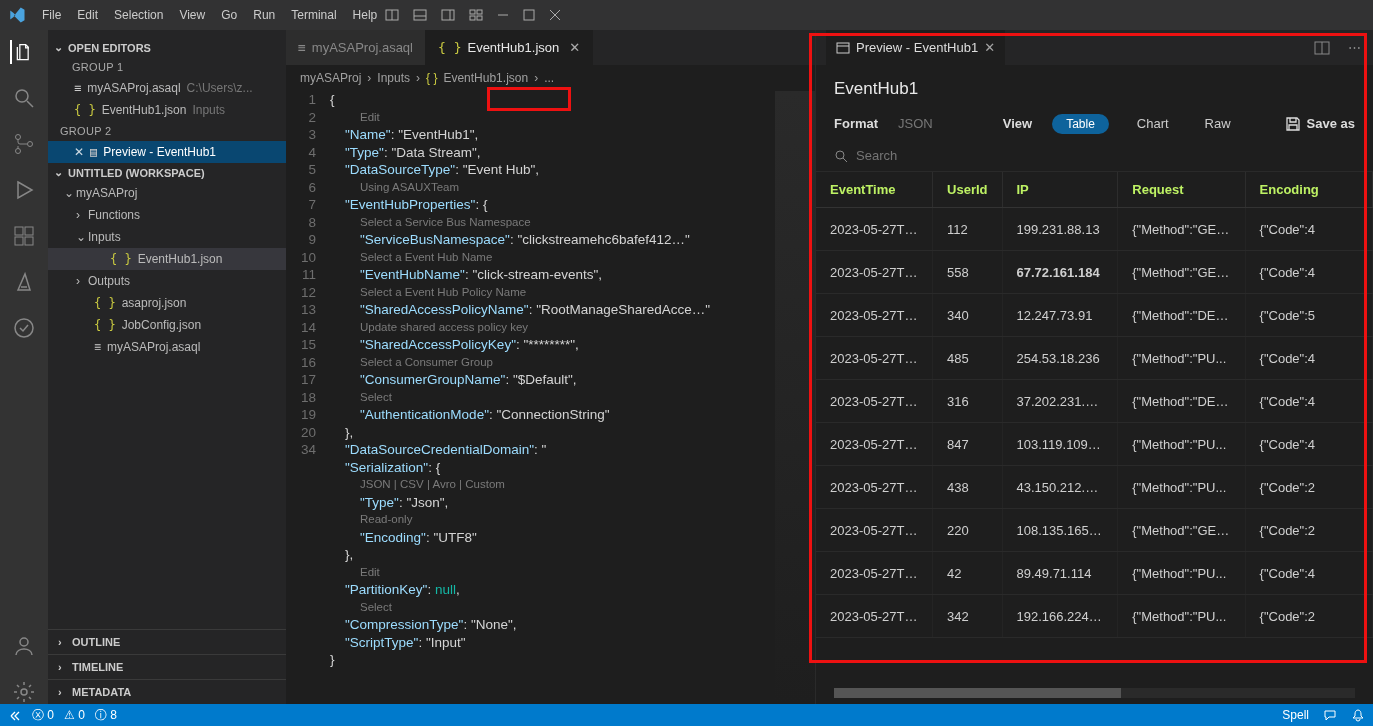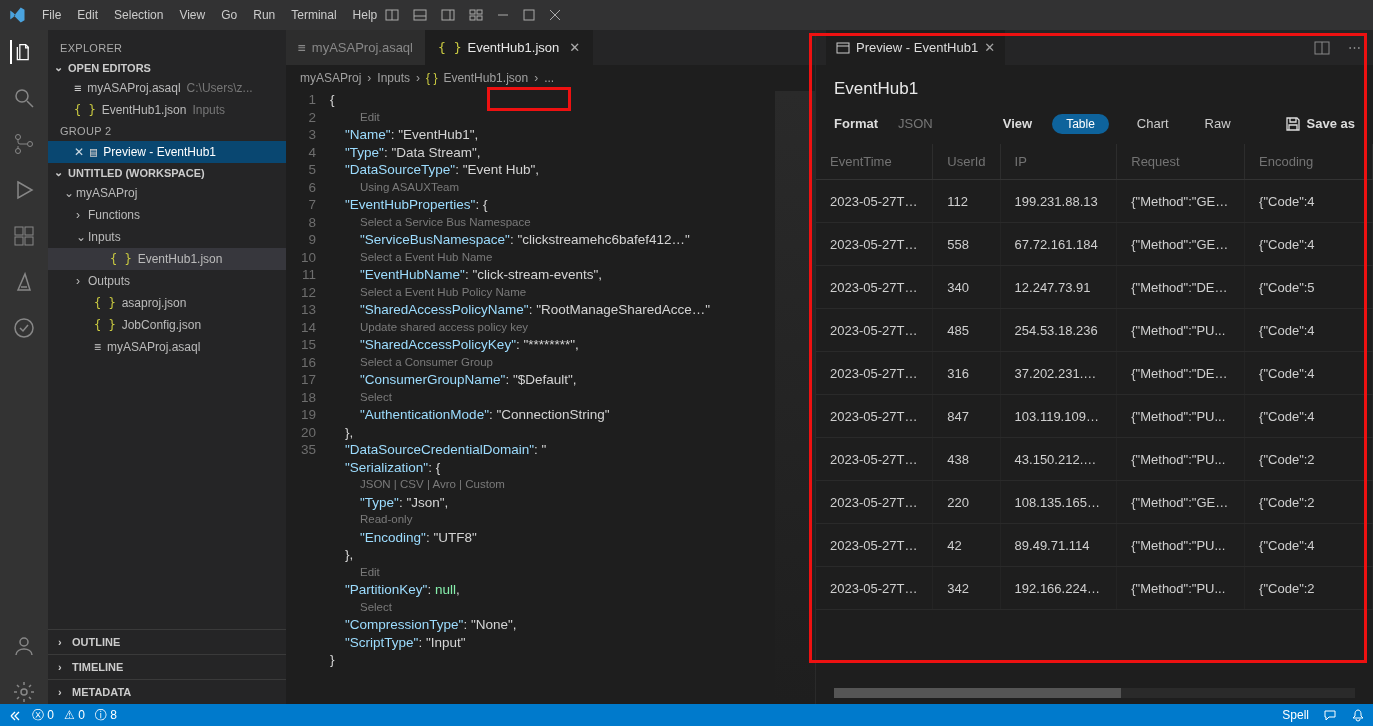--- a/index.html
+++ b/index.html
@@ -43,41 +43,41 @@
 .tab.active { background: #1e1e1e; color: #e8e8e8; }
 .tab .close { opacity:.7; margin-left:4px;}
 .breadcrumb { padding: 6px 14px; font-size: 12px; color: #a0a0a0; display:flex; align-items:center; gap:6px;}
 .inline-actions{padding:2px 30px 6px 52px;font-size:12px;color:#888;}
 .inline-actions .hl{color:#aaa;}
 .code { font-family: Consolas, monospace; font-size: 13.5px; line-height: 17.5px; display: flex; flex:1; overflow:hidden;}
 .gutter { width: 44px; text-align: right; color: #6e6e6e; padding-right: 14px; }
 .lines { flex: 1; white-space: pre; color: #d4d4d4; overflow:hidden;}
 .tok-key { color: #9cdcfe; }
 .tok-pun { color: #d4d4d4; }
-.tok-kw { color: #86efac; }
+.tok-kw { color: #14b8a6; }
 .hint { color: #7a7a7a; font-style: normal; font-size: 11.5px; padding-left: 0;}
 .minimap{width:40px;background:linear-gradient(#2a2a2a,#1e1e1e);}
 
 
 .preview { flex: 1; display: flex; flex-direction: column; position:relative;}
 .preview .ptabs{height:35px;background:#252526;display:flex;align-items:center;padding:0 10px;}
 .preview .ptab{display:flex;align-items:center;gap:6px;padding:0 10px;height:100%;color:#ddd;font-size:13px;background:#1e1e1e;}
 .preview .ptab .close{opacity:.7;}
 .preview .pactions{margin-left:auto;display:flex;gap:18px;align-items:center;opacity:.75;}
 .preview .title{padding:14px 18px 10px;font-size:17px;color:#e8e8e8;}
 .preview .toolbar{display:flex;align-items:center;padding:4px 18px 10px;gap:20px;font-size:13px;color:#ddd;}
 .preview .toolbar .lbl{font-weight:600;}
 .preview .toolbar .muted{color:#777;}
 .preview .pill{background:#0e639c;color:#fff;border-radius:12px;padding:3px 14px;font-size:12px;}
 .preview .vopt{color:#ccc;padding:3px 8px;}
 .preview .save{margin-left:auto;display:flex;align-items:center;gap:6px;color:#ddd;font-weight:600;}
 .preview .search{display:flex;align-items:center;padding:4px 18px 8px;gap:8px;border-bottom:1px solid #2a2a2a;}
 .preview .search input{background:transparent;border:none;color:#ccc;flex:1;outline:none;font-size:13px;}
 .preview table{width:100%;border-collapse:collapse;font-size:13px;}
-.preview th{padding:10px 14px;text-align:left;color:#737373;font-weight:400;border-bottom:1px solid #333;border-right:1px solid #2d2d2d;}
+.preview th{padding:10px 14px;text-align:left;color:#bef264;font-weight:700;border-bottom:1px solid #333;border-right:1px solid #2d2d2d;}
 .preview td{padding:12px 14px;color:#cfcfcf;border-bottom:1px solid #2a2a2a;border-right:1px solid #242424;white-space:nowrap;overflow:hidden;text-overflow:ellipsis;max-width:0;}
 .preview tbody tr{height:43px;}
 .preview .tbl-wrap{flex:1;overflow:auto;}
 .preview .hscroll{height:10px;background:#2a2a2a;margin:0 18px 6px;position:relative;}
 .preview .hscroll .thumb{position:absolute;left:0;width:55%;top:0;bottom:0;background:#555;}
 .red-box{position:absolute;border:3px solid #e11;pointer-events:none;}
 
 
 .status { position: absolute; left: 0; right: 0; bottom: 0; height: 22px; background: #007acc; color: #fff; display: flex; align-items: center; font-size: 12px; padding: 0 8px; gap: 10px;}
 .status .right{margin-left:auto;display:flex;gap:14px;align-items:center;}
@@ -168,25 +168,25 @@
       <circle cx="12" cy="8" r="4" fill="none" stroke="#ccc" stroke-width="1.5"></circle>
       <path d="M4 21c0-4 4-6 8-6s8 2 8 6" fill="none" stroke="#ccc" stroke-width="1.5"></path>
     </svg>
   <svg class="icon" viewBox="0 0 24 24">
       <circle cx="12" cy="12" r="3" fill="none" stroke="#ccc" stroke-width="1.5"></circle>
       <path d="M12 2v3M12 19v3M2 12h3M19 12h3M5 5l2 2M17 17l2 2M19 5l-2 2M7 17l-2 2" stroke="#ccc" stroke-width="1.5"></path>
     </svg>
 </div>
 
 <div class="sidebar">
-  <div class="hdr">EXPLORER</div>
   <div class="sect">
       <span class="chev">⌄</span>
       <span>OPEN EDITORS</span>
     </div>
+  <div class="hdr" style="padding-left:24px;">GROUP 1</div>
   <div id="openitems1">
       <div class="item">
         <span style="color:#ccc;margin-right:6px;font-family:monospace">≡</span>
         <span>myASAProj.asaql</span>
         <span class="muted">C:\Users\z...</span>
       </div>
       <div class="item">
         <span style="color:#cbcb41;margin-right:6px;font-family:monospace">{ }</span>
         <span>EventHub1.json</span>
         <span class="muted">Inputs</span>
@@ -304,21 +304,21 @@
           <div></div>
           <div>15</div>
           <div></div>
           <div>16</div>
           <div>17</div>
           <div></div>
           <div>18</div>
           <div></div>
           <div>19</div>
           <div>20</div>
-          <div>35</div>
+          <div>34</div>
         </div>
       <div class="lines" id="lines"><div>{</div><div class="hint" style="padding-left: 30px;">Edit</div><div>    <span class="tok-key">"Name"</span><span class="tok-pun">:</span> "EventHub1",</div><div>    <span class="tok-key">"Type"</span><span class="tok-pun">:</span> "Data Stream",</div><div>    <span class="tok-key">"DataSourceType"</span><span class="tok-pun">:</span> "Event Hub",</div><div class="hint" style="padding-left: 30px;">Using ASAUXTeam</div><div>    <span class="tok-key">"EventHubProperties"</span><span class="tok-pun">:</span> {</div><div class="hint" style="padding-left: 30px;">Select a Service Bus Namespace</div><div>        <span class="tok-key">"ServiceBusNamespace"</span><span class="tok-pun">:</span> "clickstreamehc6bafef412…"</div><div class="hint" style="padding-left: 30px;">Select a Event Hub Name</div><div>        <span class="tok-key">"EventHubName"</span><span class="tok-pun">:</span> "click-stream-events",</div><div class="hint" style="padding-left: 30px;">Select a Event Hub Policy Name</div><div>        <span class="tok-key">"SharedAccessPolicyName"</span><span class="tok-pun">:</span> "RootManageSharedAcce…"</div><div class="hint" style="padding-left: 30px;">Update shared access policy key</div><div>        <span class="tok-key">"SharedAccessPolicyKey"</span><span class="tok-pun">:</span> "********",</div><div class="hint" style="padding-left: 30px;">Select a Consumer Group</div><div>        <span class="tok-key">"ConsumerGroupName"</span><span class="tok-pun">:</span> "$Default",</div><div class="hint" style="padding-left: 30px;">Select</div><div>        <span class="tok-key">"AuthenticationMode"</span><span class="tok-pun">:</span> "ConnectionString"</div><div>    },</div><div>    <span class="tok-key">"DataSourceCredentialDomain"</span><span class="tok-pun">:</span> "</div><div>    <span class="tok-key">"Serialization"</span><span class="tok-pun">:</span> {</div><div class="hint" style="padding-left: 30px;">JSON | CSV | Avro | Custom</div><div>        <span class="tok-key">"Type"</span><span class="tok-pun">:</span> "Json",</div><div class="hint" style="padding-left: 30px;">Read-only</div><div>        <span class="tok-key">"Encoding"</span><span class="tok-pun">:</span> "UTF8"</div><div>    },</div><div class="hint" style="padding-left: 30px;">Edit</div><div>    <span class="tok-key">"PartitionKey"</span><span class="tok-pun">:</span> <span class="tok-kw">null</span>,</div><div class="hint" style="padding-left: 30px;">Select</div><div>    <span class="tok-key">"CompressionType"</span><span class="tok-pun">:</span> "None",</div><div>    <span class="tok-key">"ScriptType"</span><span class="tok-pun">:</span> "Input"</div><div>}</div></div>
       <div class="minimap"></div>
     </div>
   </div>
 
   <div class="preview">
     <div class="ptabs">
       <div class="ptab">
         <svg width="14" height="14">
@@ -345,20 +345,27 @@
       <span class="pill">Table</span>
       <span class="vopt">Chart</span>
       <span class="vopt">Raw</span>
       <div class="save">
         <svg width="16" height="16">
             <path d="M2 2h10l2 2v10H2z M5 2v4h6V2 M4 14v-5h8v5" fill="none" stroke="#ddd" stroke-width="1.3"></path>
           </svg>
         <span>Save as</span>
       </div>
     </div>
+    <div class="search">
+      <svg width="14" height="14">
+          <circle cx="6" cy="6" r="4" fill="none" stroke="#888"></circle>
+          <line x1="9" y1="9" x2="13" y2="13" stroke="#888"></line>
+        </svg>
+      <input placeholder="Search" style="">
+    </div>
     <div class="tbl-wrap">
       <table>
         <thead>
             <tr id="thead">
               <th>EventTime</th>
               <th>UserId</th>
               <th>IP</th>
               <th>Request</th>
               <th>Encoding</th>
             </tr>
@@ -367,21 +374,21 @@
             <tr>
               <td style="width: 21%;">2023-05-27T04:...</td>
               <td style="width: 12%;">112</td>
               <td style="width: 21%;">199.231.88.13</td>
               <td style="width: 23%;">{"Method":"GET...</td>
               <td style="width: 23%;">{"Code":4</td>
             </tr>
             <tr>
               <td style="width: 21%;">2023-05-27T04:...</td>
               <td style="width: 12%;">558</td>
-              <td style="width: 21%;">67.72.161.184</td>
+              <td style="width: 21%; font-weight: bold;">67.72.161.184</td>
               <td style="width: 23%;">{"Method":"GET...</td>
               <td style="width: 23%;">{"Code":4</td>
             </tr>
             <tr>
               <td style="width: 21%;">2023-05-27T04:...</td>
               <td style="width: 12%;">340</td>
               <td style="width: 21%;">12.247.73.91</td>
               <td style="width: 23%;">{"Method":"DEL...</td>
               <td style="width: 23%;">{"Code":5</td>
             </tr>

